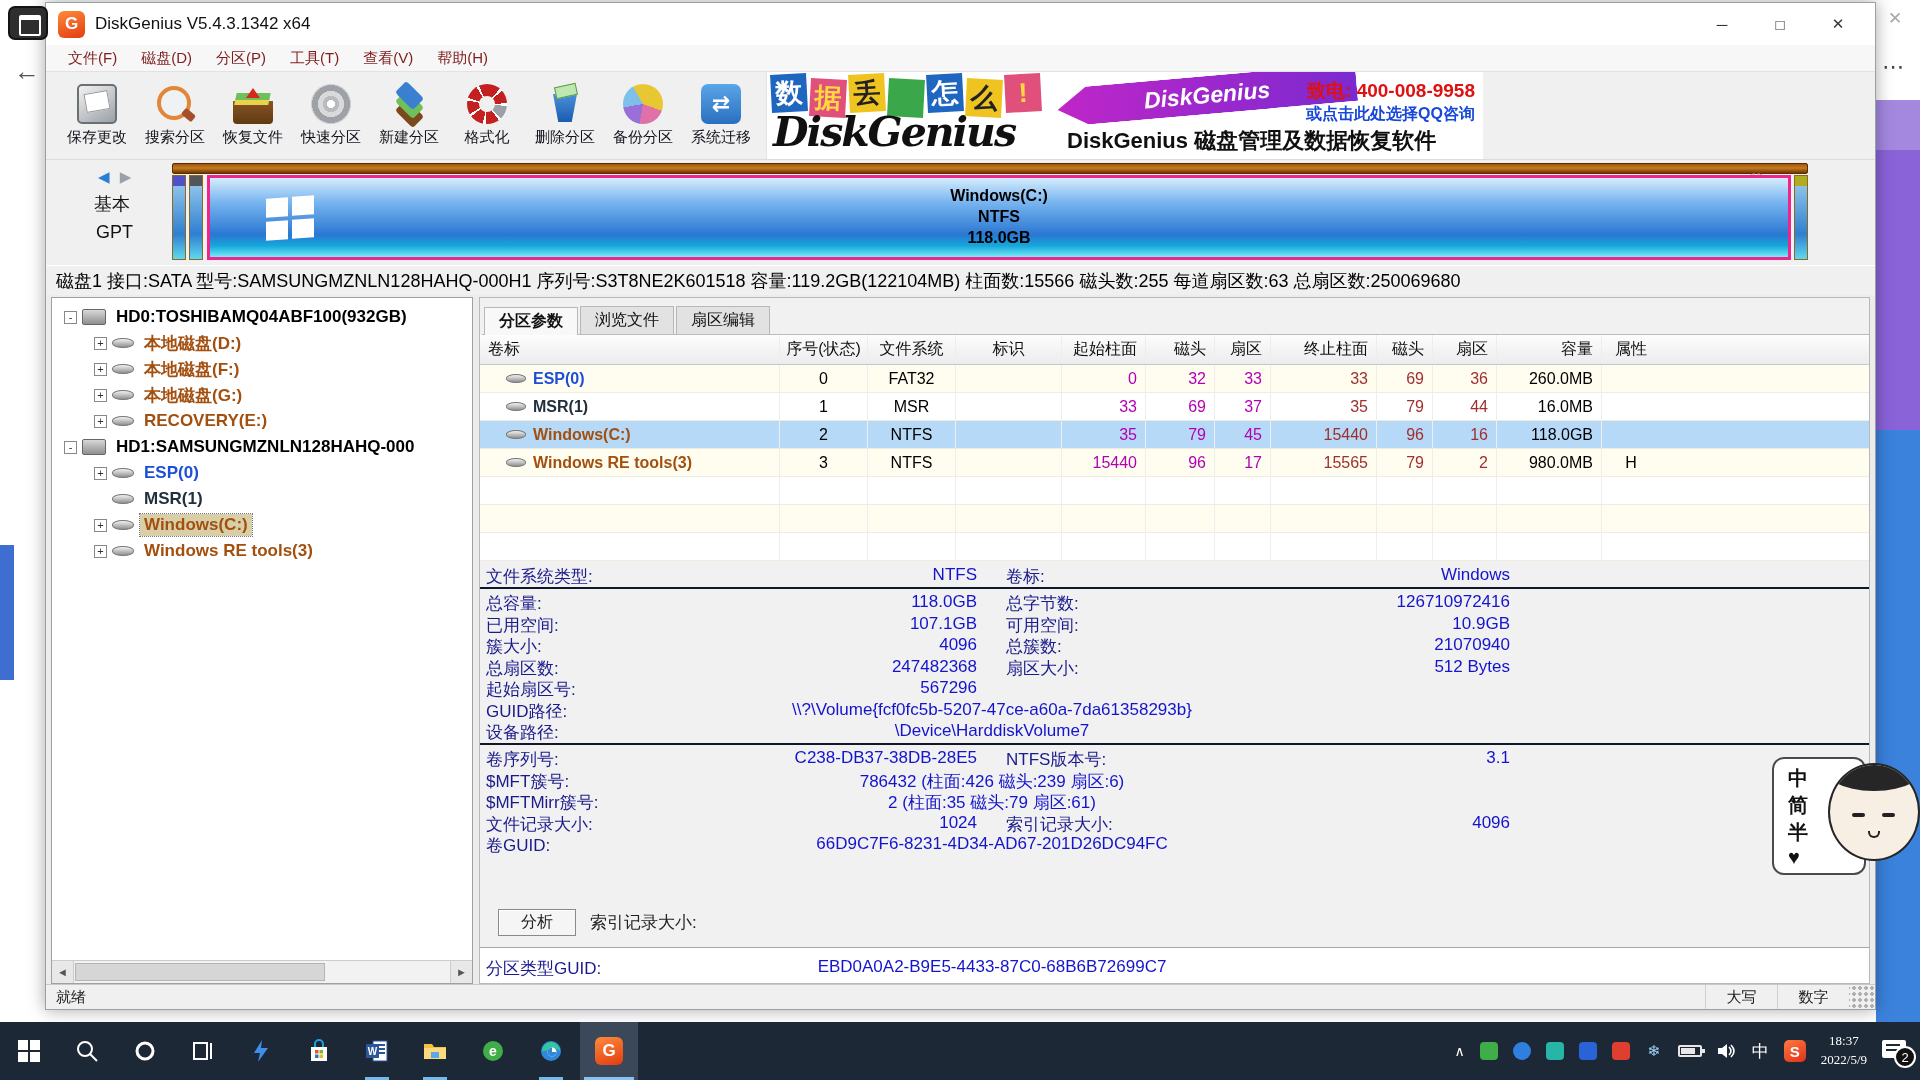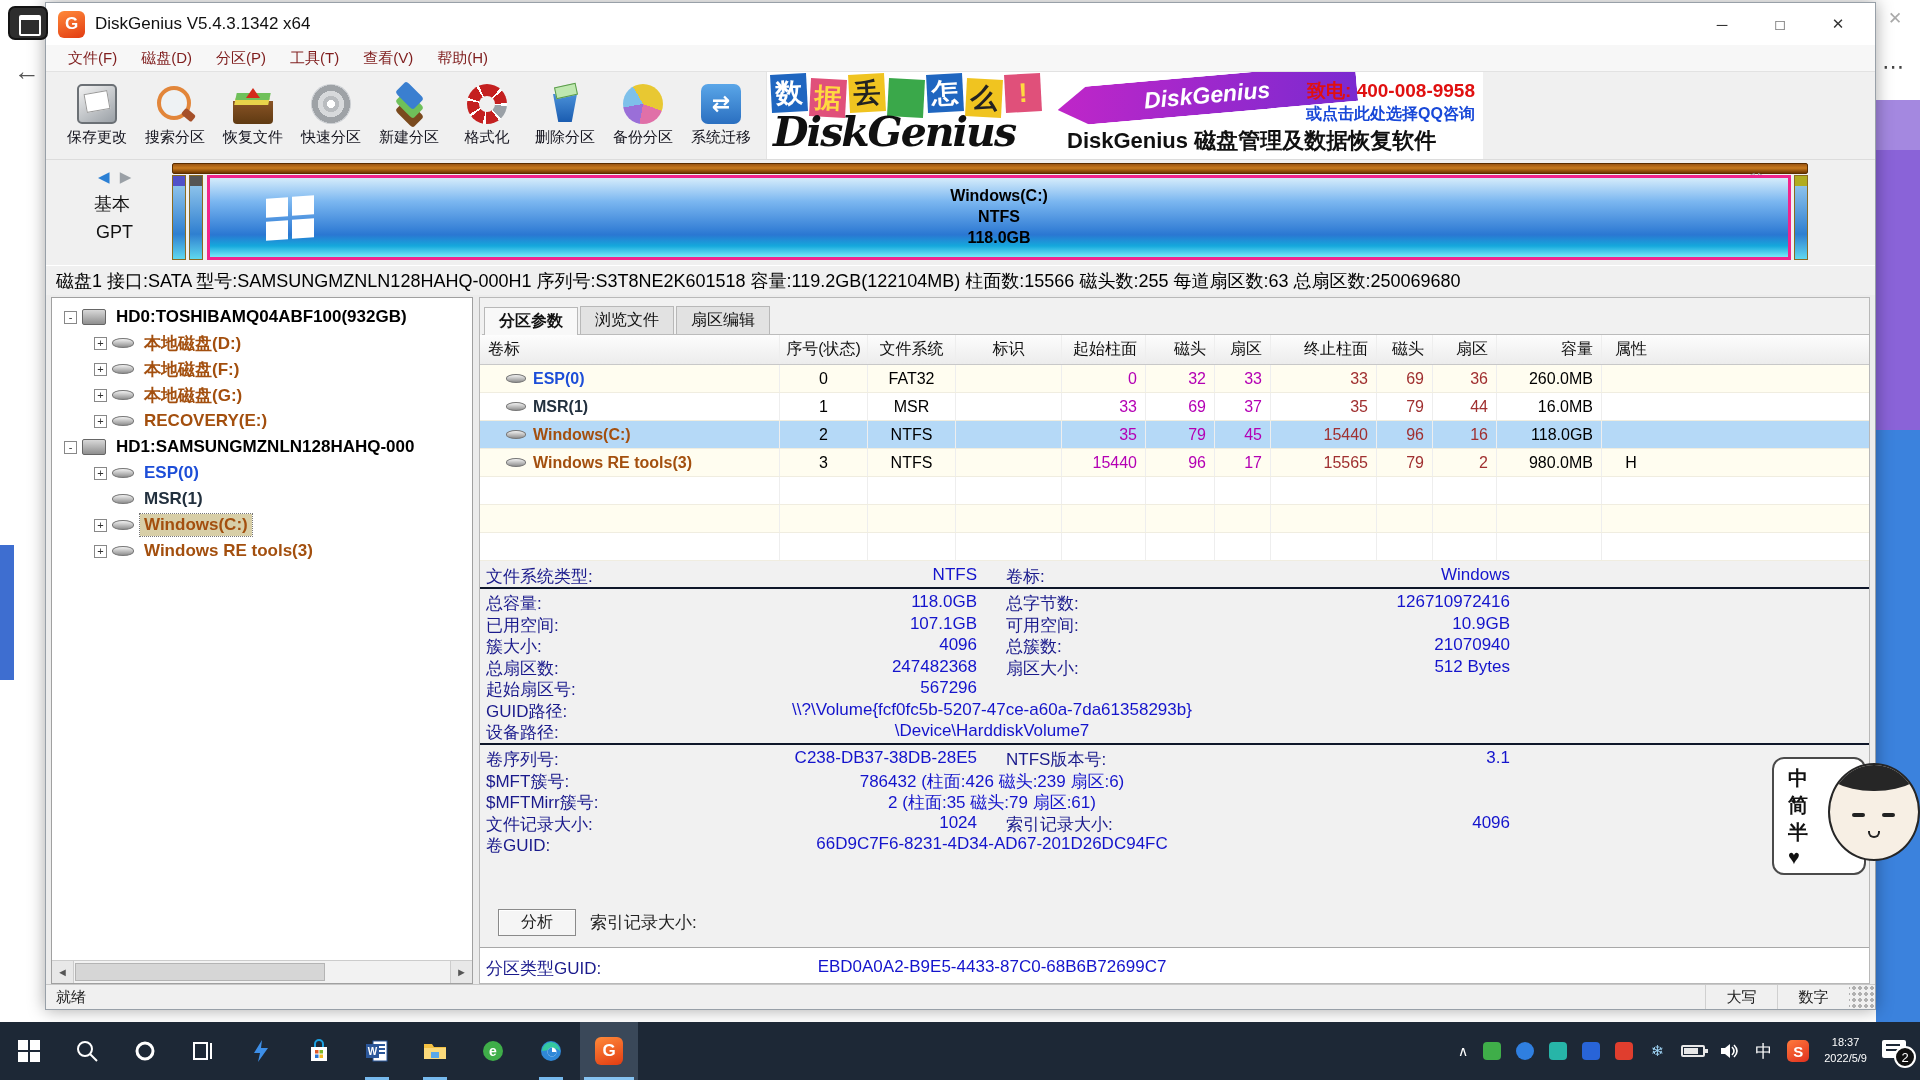--- a/index.html
+++ b/index.html
@@ -172,21 +172,21 @@
   .tk-btn.active{background:#3a4859;}
   .tk-btn.active::after{content:"";position:absolute;bottom:0;left:4px;width:50px;height:3px;background:#86c3f2;}
   .tray{margin-left:auto;display:flex;align-items:center;gap:15px;padding-right:12px;color:#fff;}
   .tray-ic{width:18px;height:18px;border-radius:4px;display:flex;align-items:center;justify-content:center;font-size:15px;flex:none;}
   .round{border-radius:50%;}
   .battery{width:24px;height:12px;border:2px solid #e8e8e8;border-radius:2px;position:relative;}
   .battery::before{content:"";position:absolute;left:1px;top:1px;bottom:1px;width:14px;background:#e8e8e8;}
   .battery::after{content:"";position:absolute;right:-5px;top:2px;width:3px;height:4px;background:#e8e8e8;}
   .ime-ind{font-size:17px;color:#fff;}
   .sogou{width:22px;height:22px;border-radius:5px;background:linear-gradient(150deg,#ff7a3c,#e0301e);color:#fff;font-weight:bold;font-size:15px;display:flex;align-items:center;justify-content:center;}
-  .clock{text-align:center;font-size:11px;line-height:1.45;}
+  .clock{text-align:center;font-size:13px;line-height:1.45;font-family:Liberation Serif, serif;}
   .notif{position:relative;width:26px;height:22px;}
   .notif .bubble{position:absolute;left:0;top:0;width:24px;height:18px;background:#fff;border-radius:2px;}
   .notif .bubble::before{content:"";position:absolute;left:3px;bottom:-5px;border:5px solid transparent;border-top-color:#fff;}
   .notif .bubble::after{content:"";position:absolute;left:4px;top:4px;width:14px;height:2px;background:#1d2836;box-shadow:0 5px 0 #1d2836;}
   .badge{position:absolute;right:-8px;bottom:-6px;width:22px;height:22px;border-radius:50%;background:#111;border:2px solid #fff;color:#fff;font-size:13px;display:flex;align-items:center;justify-content:center;}
   
   .tk-svg{width:24px;height:24px;display:block;}
 </style>
 </head>
 <body>

